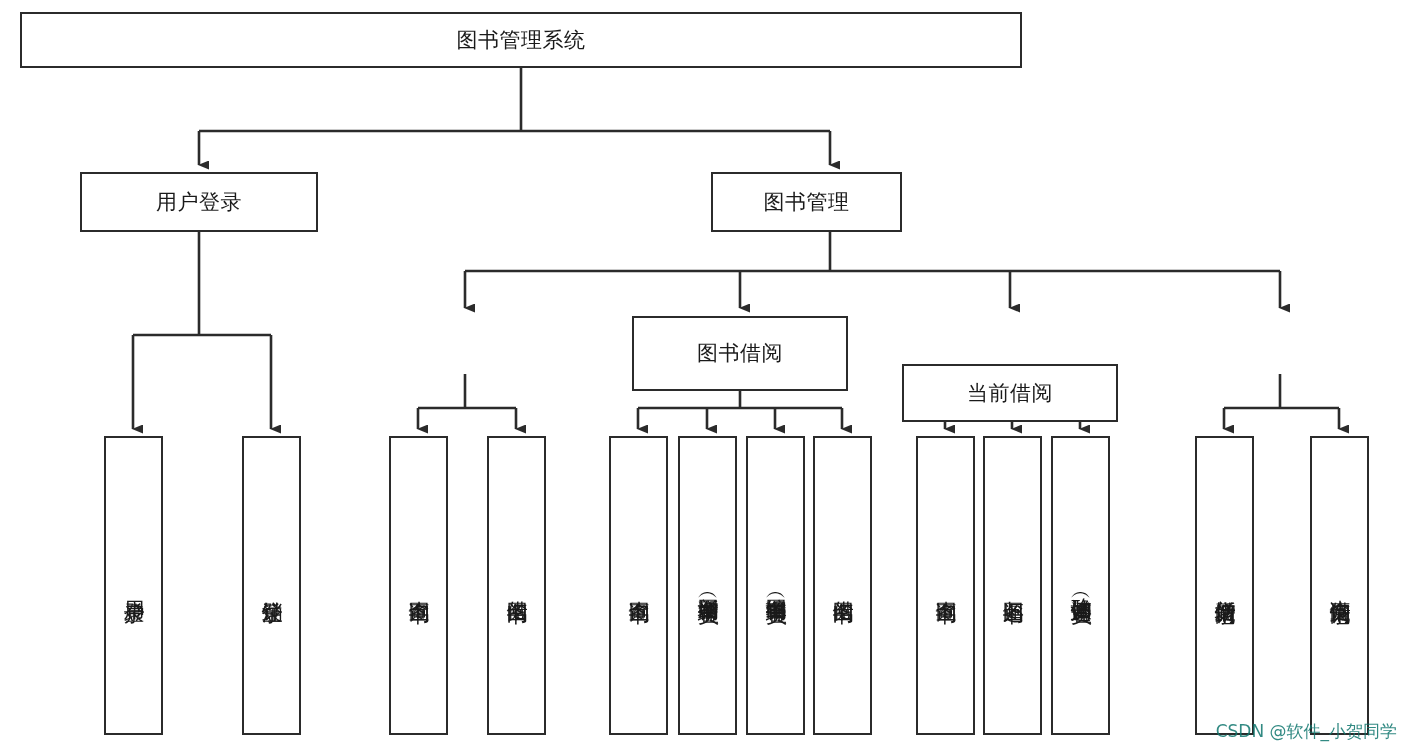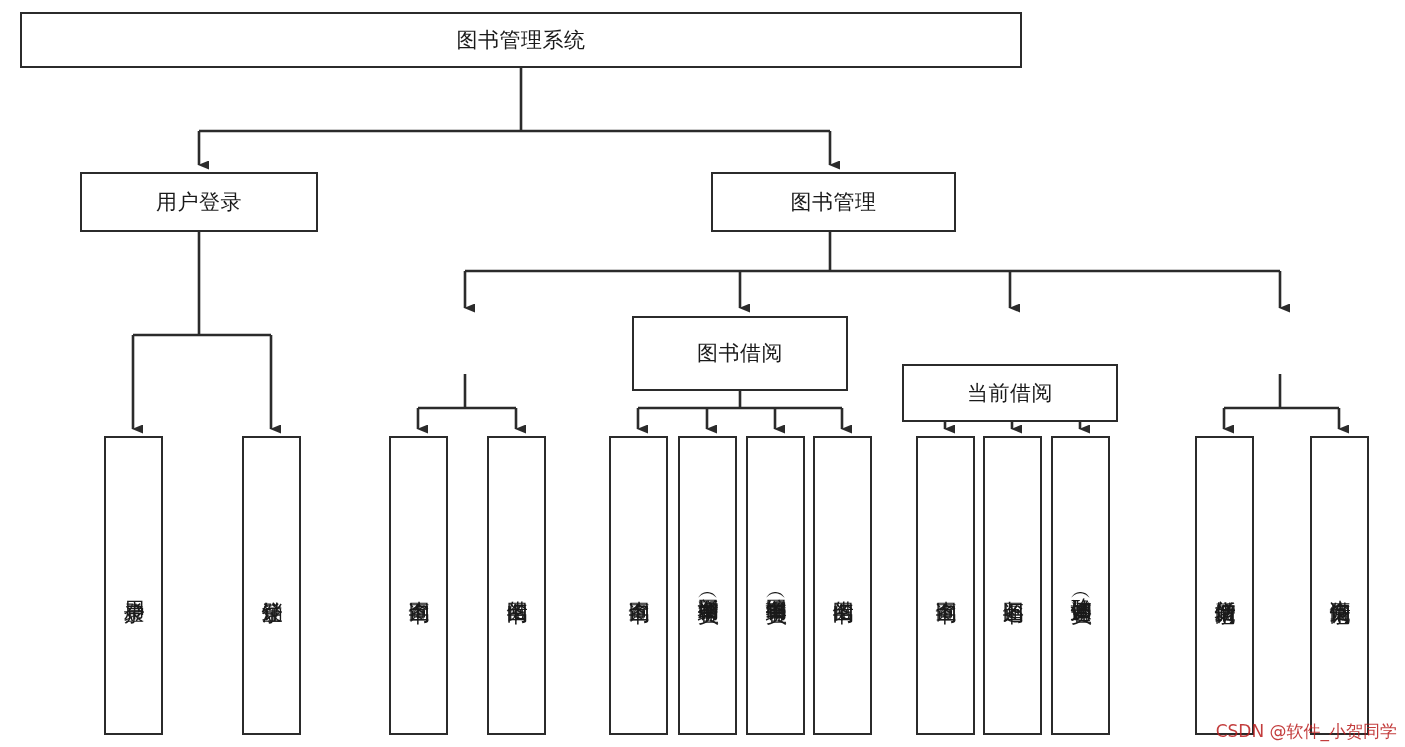--- a/index.html
+++ b/index.html
@@ -55,21 +55,21 @@
     line-height: 1.32;
     letter-spacing: 1px;
     white-space: normal;
     max-height: 100%;
   }
   #watermark {
     position: absolute;
     right: 8px;
     bottom: 4px;
     font-size: 17px;
-    color: #b91c1c;
+    color: #0f766e;
     opacity: 0.85;
     z-index: 5;
     white-space: nowrap;
     font-family: "DejaVu Sans", "Liberation Sans", sans-serif;
   }
 </style>
 </head>
 <body>
 
 <div id="diagram-root">
@@ -127,21 +127,21 @@
   </svg>
 
   <div class="node" style="left:20px; top:12px; width:1002px; height:56px;align-items:center;">
     <span class="node-label">图书管理系统</span>
   </div>
 
   <div class="node" style="left:80px; top:172px; width:238px; height:60px;">
     <span class="node-label">用户登录</span>
   </div>
 
-  <div class="node" style="left:711px; top:172px; width:245px; height:60px;">
+  <div class="node" style="left:711px; top:172px; width:191px; height:60px;">
     <span class="node-label">图书管理</span>
   </div>
 
 
   <div class="node" style="left:632px; top:316px; width:216px; height:75px;">
     <span class="node-label">图书借阅</span>
   </div>
 
   <div class="node" style="left:902px; top:316px; width:216px; height:58px;margin-top:48px;">
     <span class="node-label">当前借阅</span>

